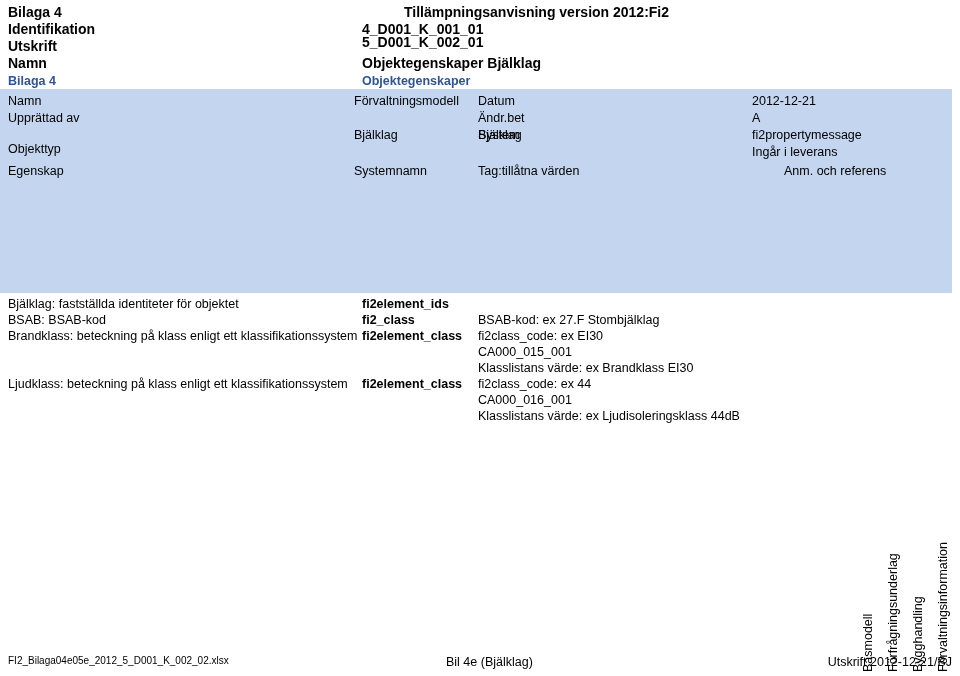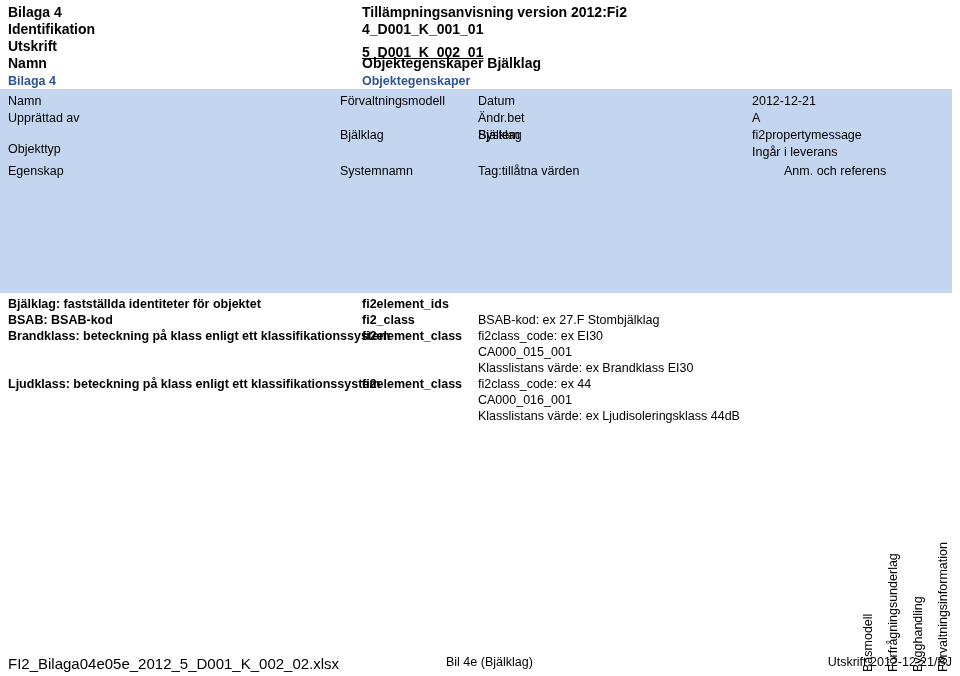--- a/index.html
+++ b/index.html
@@ -35,59 +35,59 @@
     position: absolute;
     left: 0;
     top: 89px;
     width: 952px;
     height: 204px;
     background: #C3D5EF;
   }
 
   
   .c1 { left: 8px; }
-  .c2 { left: 340px; }
+  .c2 { left: 354px; }
   .c3 { left: 478px; }
   .c4 { left: 752px; }
 
   
   .vlabel {
     position: absolute;
     bottom: 4px;
     transform-origin: left bottom;
     transform: rotate(-90deg);
     white-space: nowrap;
     font-size: 12.5px;
     line-height: 12px;
     color: #000;
   }
 
   
-  #body-area .prop  { left: 8px;   font-weight: bold; text-align: center; }
+  #body-area .prop  { left: 8px;   font-weight: normal; text-align: center; }
   #body-area .tag   { left: 362px; font-weight: bold; }
   #body-area .val   { left: 478px; font-weight: normal; }
 
   
-  #footer-left   { position: absolute; left: 8px;  top: 655px; font-size: 15px; }
+  #footer-left   { position: absolute; left: 8px;  top: 655px; font-size: 10px; }
   #footer-center { position: absolute; left: 446px; top: 655px; font-size: 12.5px; }
   #footer-right  { position: absolute; right: 8px; top: 655px; font-size: 12.5px; }
 </style>
 </head>
 <body>
 
 <div id="title-block">
 
   <div class="cell title row-label" style="top:4px;">Bilaga 4</div>
-  <div class="cell title row-value" style="top:4px;">Tillämpningsanvisning version 2012:Fi2</div>
+  <div class="cell title row-value" style="top:4px;margin-left:42px;">Tillämpningsanvisning version 2012:Fi2</div>
 
   <div class="cell title row-label" style="top:21px;">Identifikation</div>
   <div class="cell title row-value" style="top:21px;">4_D001_K_001_01</div>
 
   <div class="cell title row-label" style="top:38px;">Utskrift</div>
-  <div class="cell title row-value" style="top:44px;text-decoration:underline;">5_D001_K_002_01</div>
+  <div class="cell title row-value" style="top:34px;">5_D001_K_002_01</div>
 
   <div class="cell title row-label" style="top:55px;">Namn</div>
   <div class="cell title row-value" style="top:55px;">Objektegenskaper Bjälklag</div>
 
   <div class="cell navy row-label" style="top:73px;">Bilaga 4</div>
   <div class="cell navy row-value" style="top:73px;">Objektegenskaper</div>
 </div>
 
 <div id="blue-band" style="background: rgb(195, 213, 239);"></div>
 

